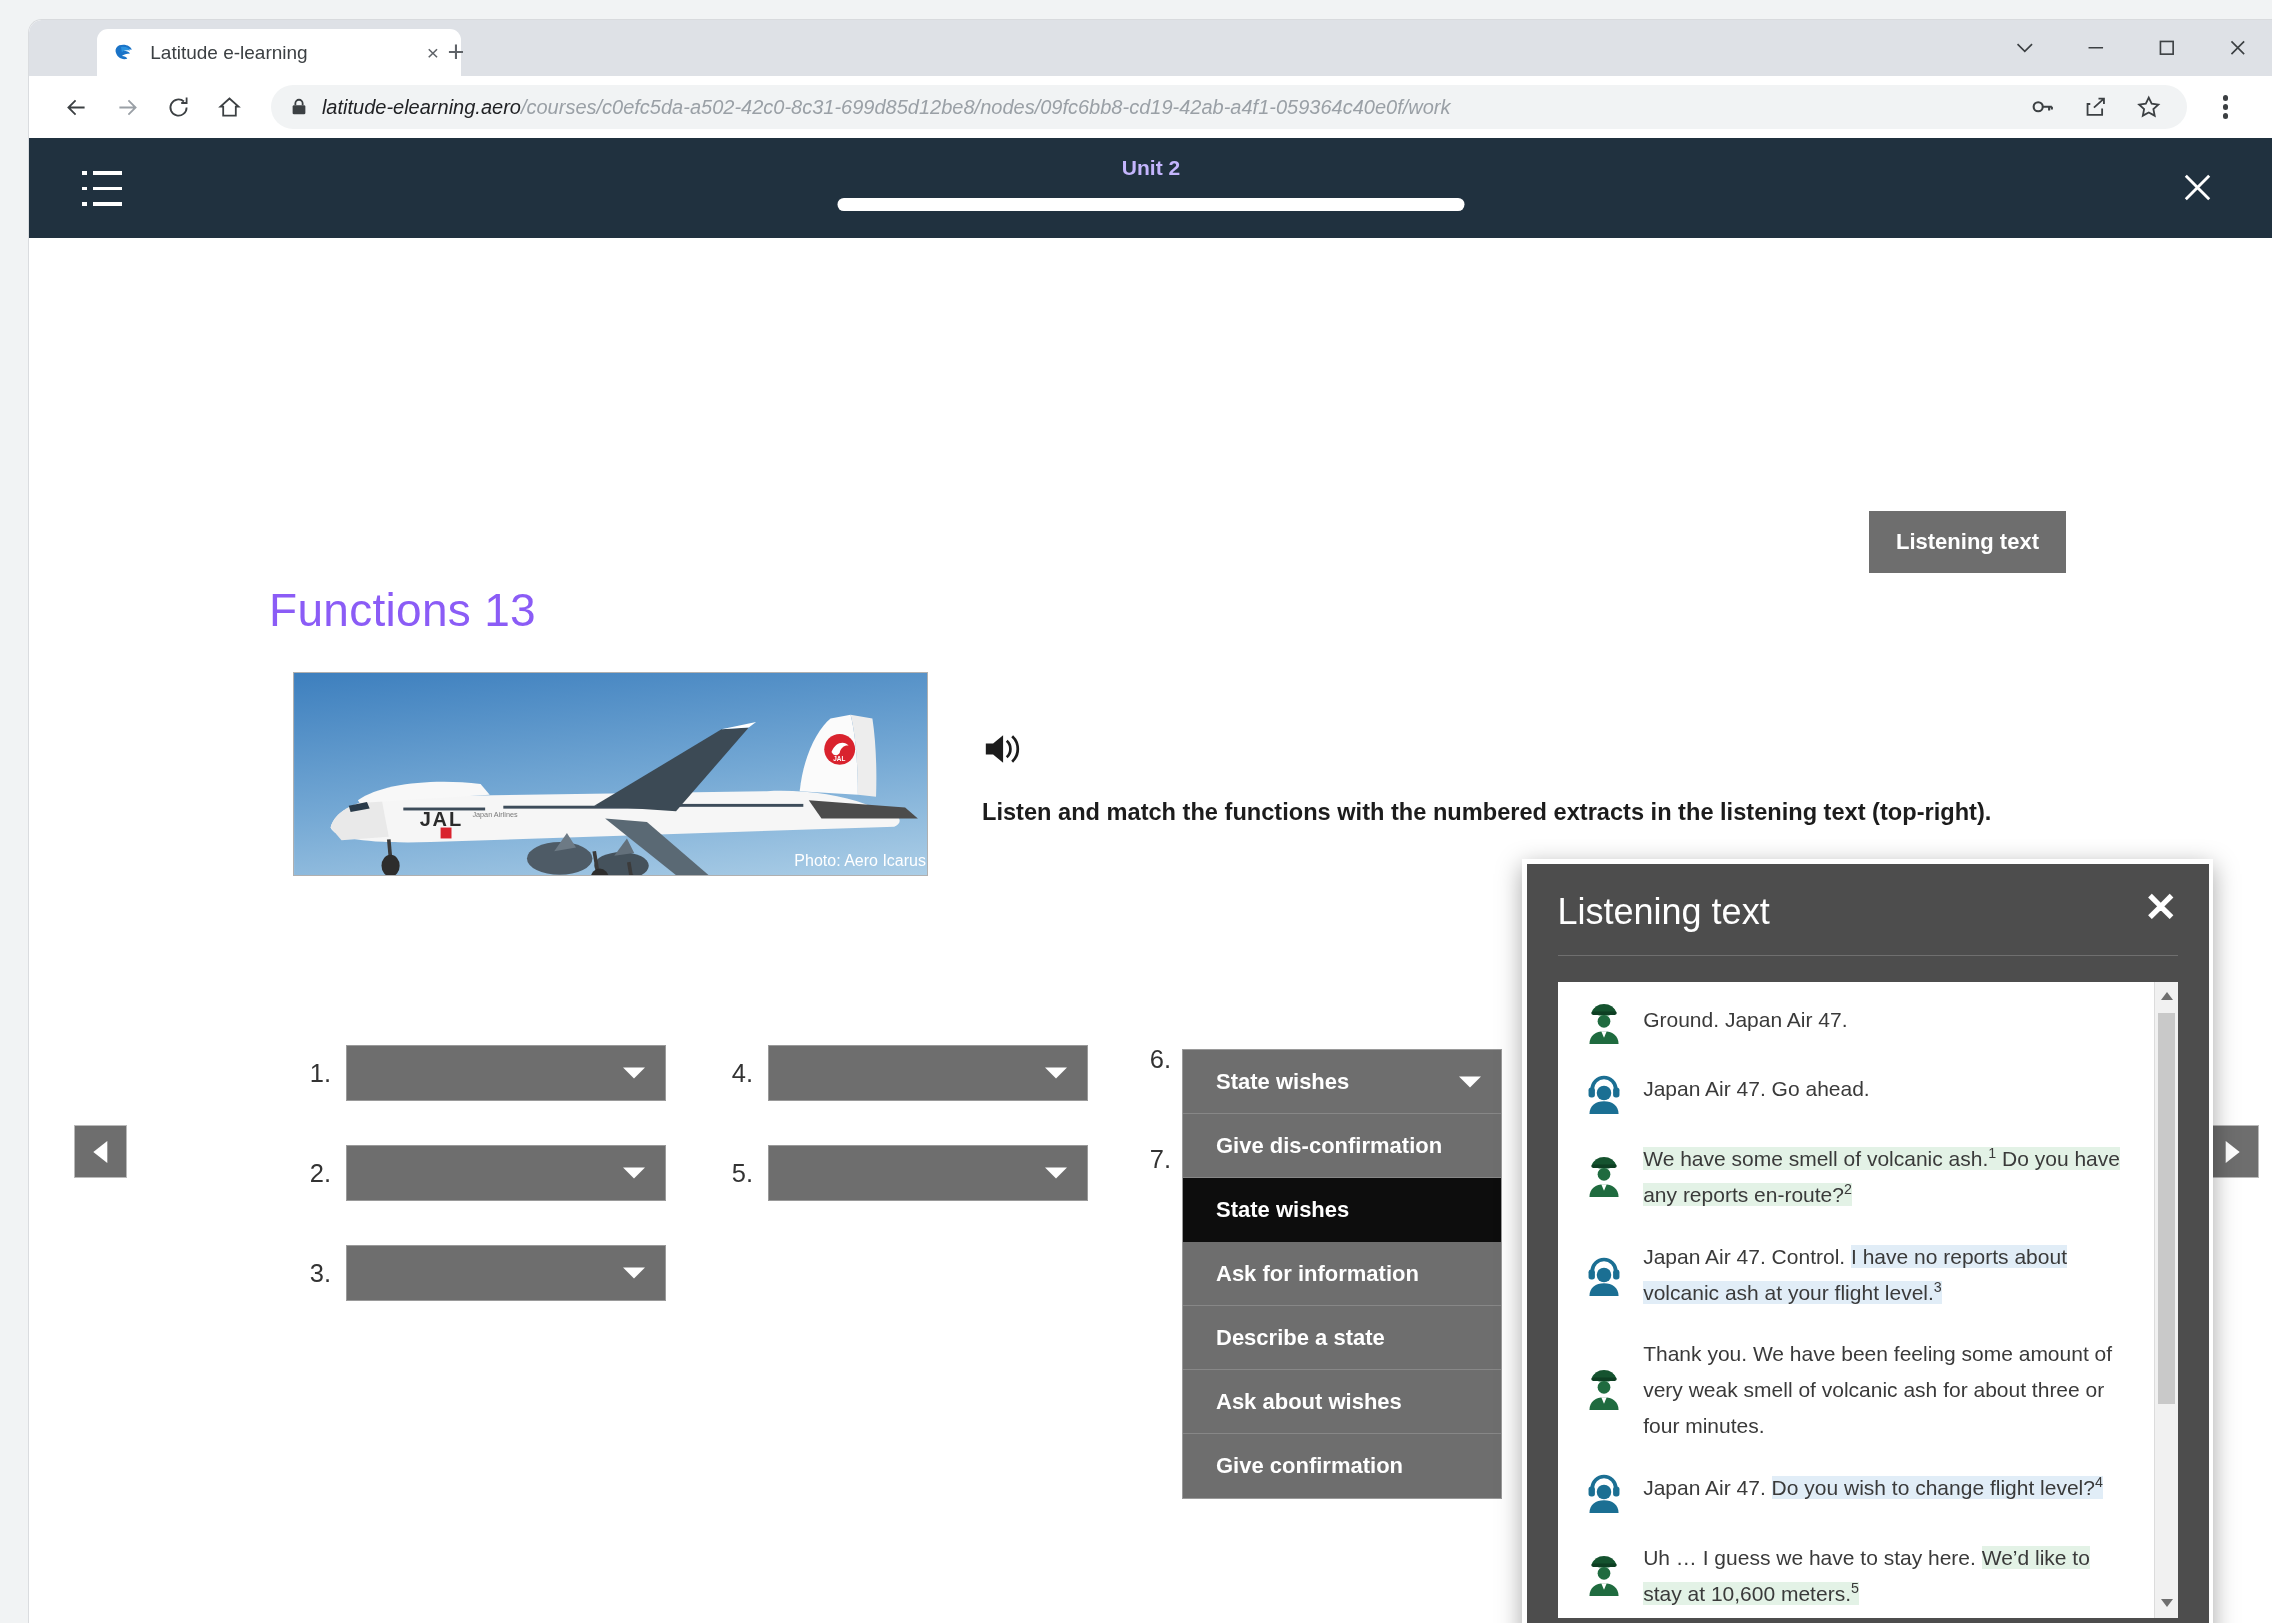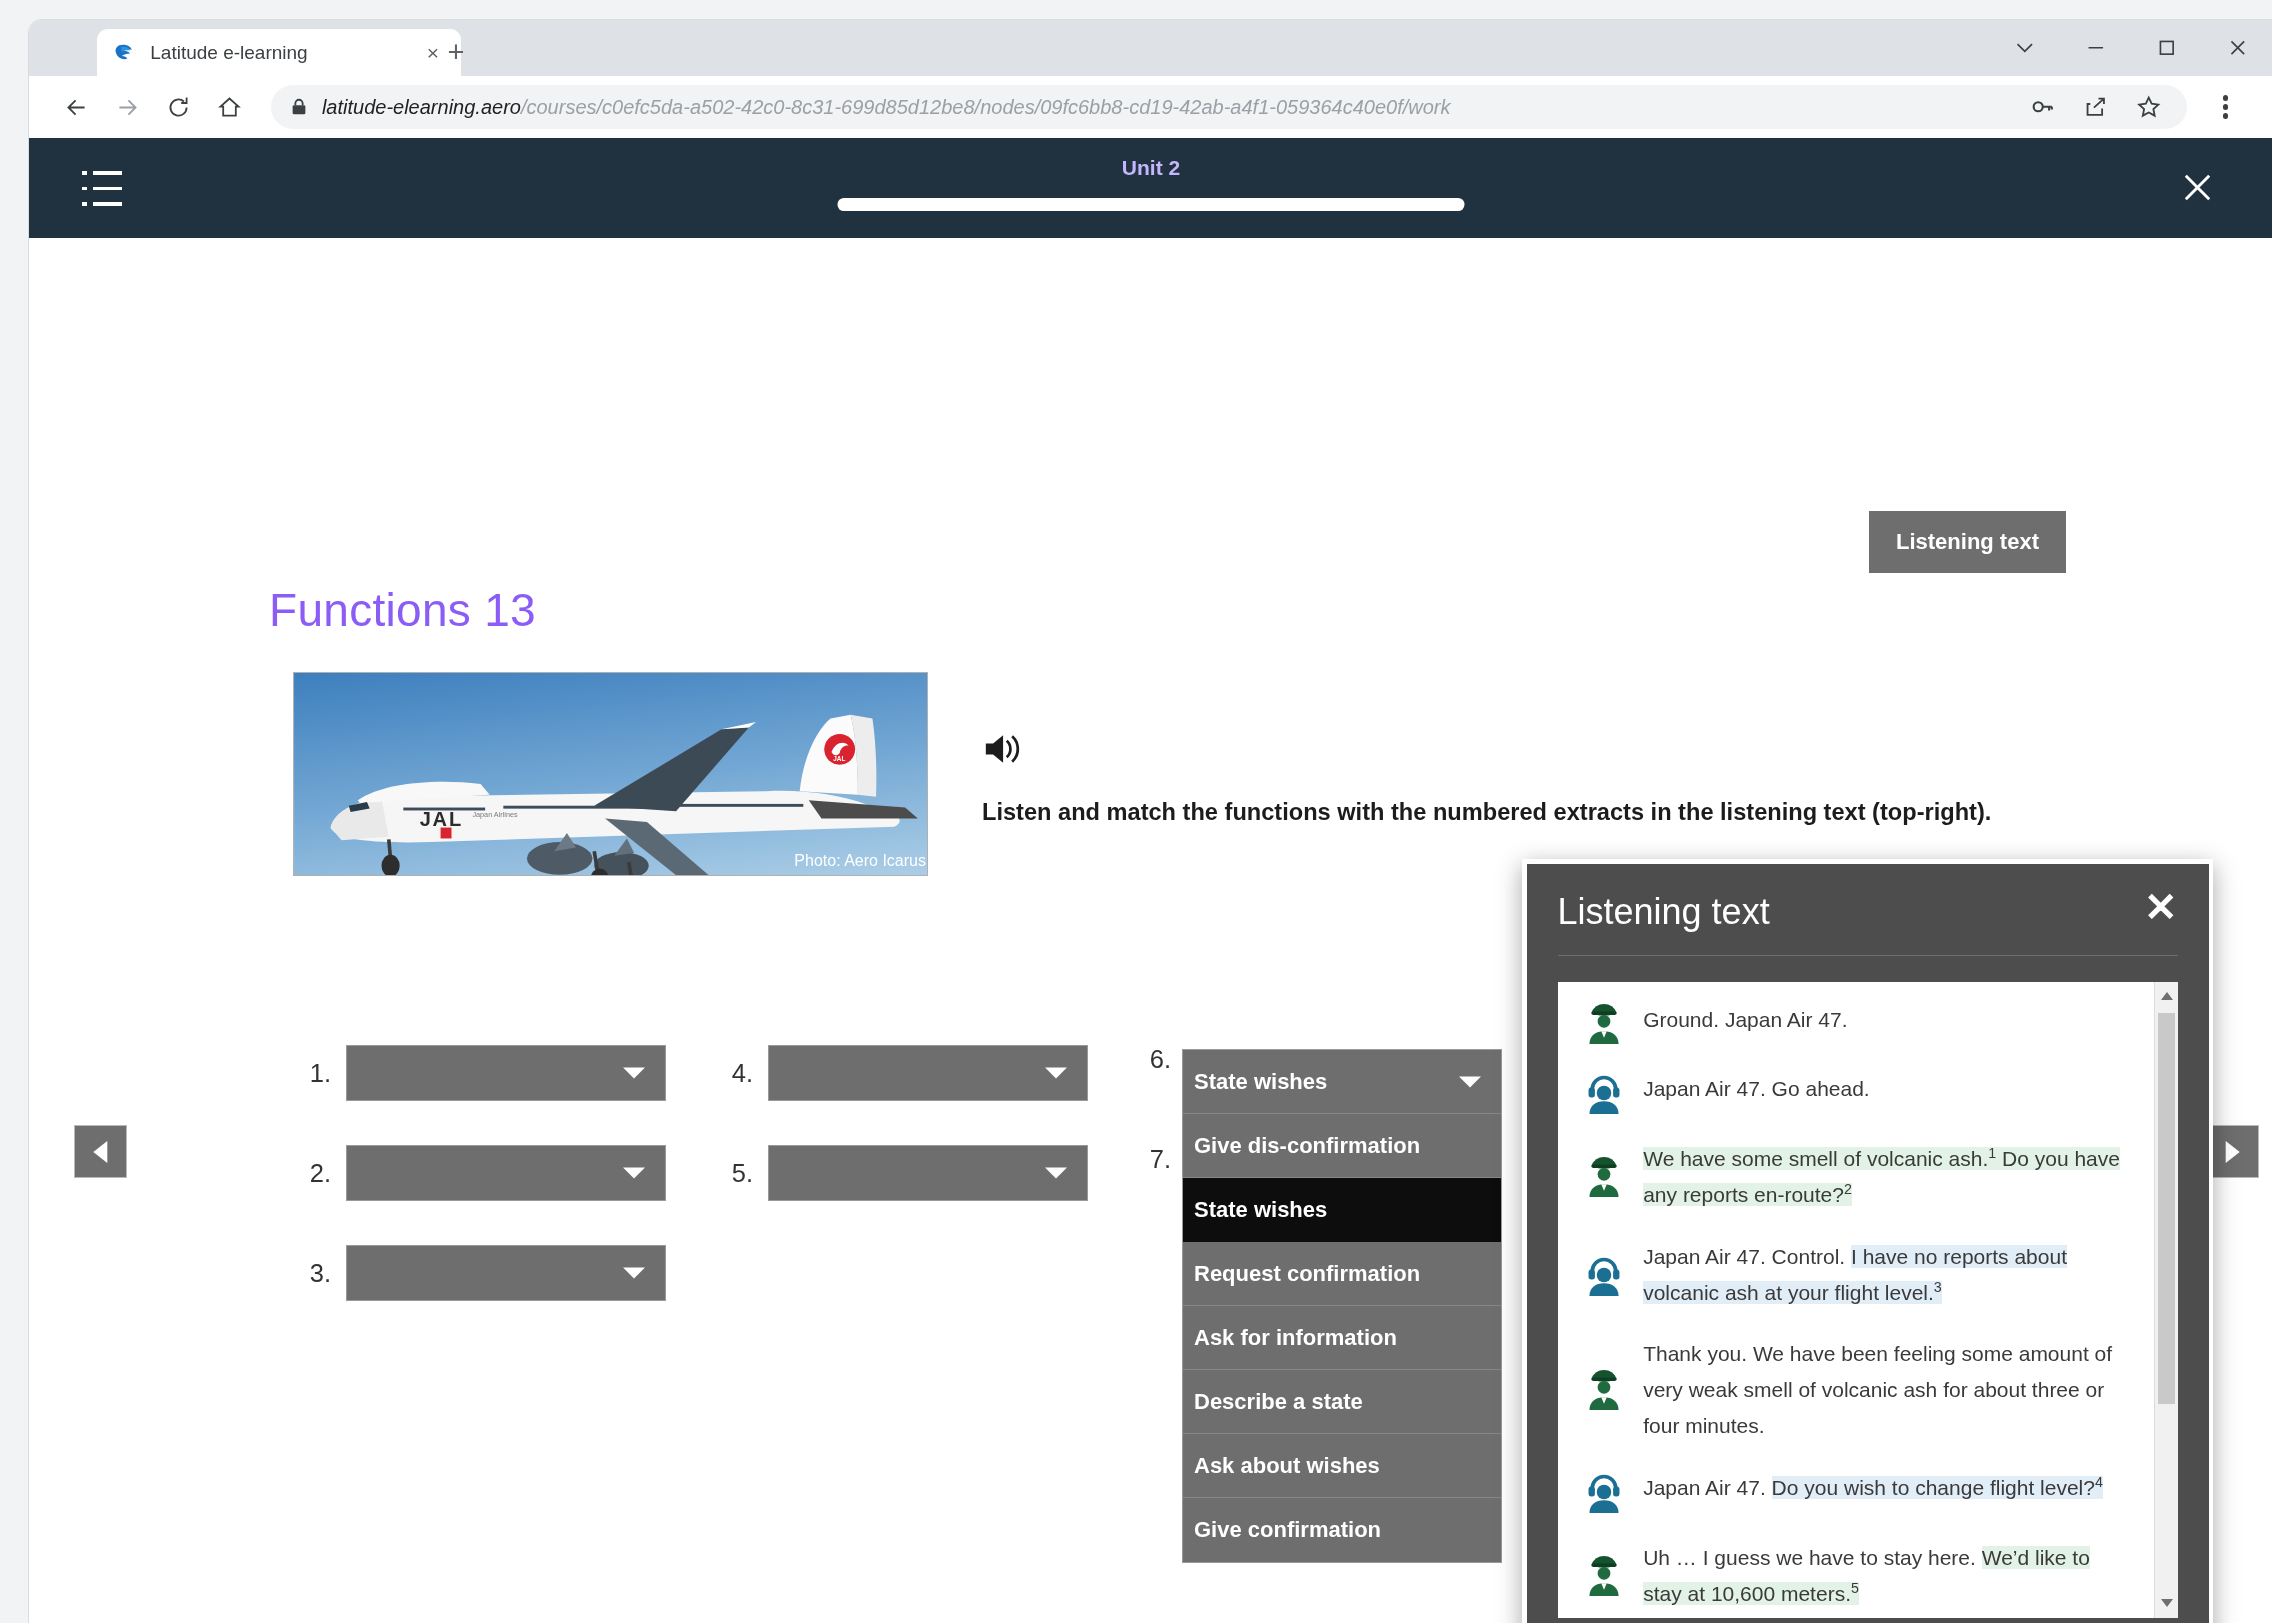--- a/index.html
+++ b/index.html
@@ -155,21 +155,21 @@
 
   
   .open-list {
     position: absolute; left: 1153px; top: 811px;
     width: 320px; border: 0.9px solid #9a9a9a;
     z-index: 3;
   }
   .ol-item {
     height: 64px; background: #6e6e6e; color: #ffffff;
     font-size: 22px; font-weight: bold;
-    display: flex; align-items: center; padding: 0 11px;
+    display: flex; align-items: center; padding: 0 33px;
     border-bottom: 0.9px solid #878787; position: relative;
   }
   .ol-item.selected { background: #0d0d0d; border-bottom-color: #0d0d0d; }
   .ol-item.head .sel-caret { border-top-color: #ffffff; }
 
   .arrow-btn {
     position: absolute; width: 53px; height: 53px; background: #6e6e6e;
     border: 0.9px solid #b9b9b9;
   }
   .arrow-btn .tri { position:absolute; left:50%; top:50%; width:0; height:0; }
@@ -461,23 +461,20 @@
         <div class="open-list">
           <div class="ol-item head">
             <span>State wishes</span>
             <span class="sel-caret"></span>
           </div>
           <div class="ol-item">
               <span>Give dis-confirmation</span>
             </div>
           <div class="ol-item selected">
               <span>State wishes</span>
-            </div>
-          <div class="ol-item">
-              <span>Request confirmation</span>
             </div>
           <div class="ol-item">
               <span>Ask for information</span>
             </div>
           <div class="ol-item">
               <span>Describe a state</span>
             </div>
           <div class="ol-item">
               <span>Ask about wishes</span>
             </div>

